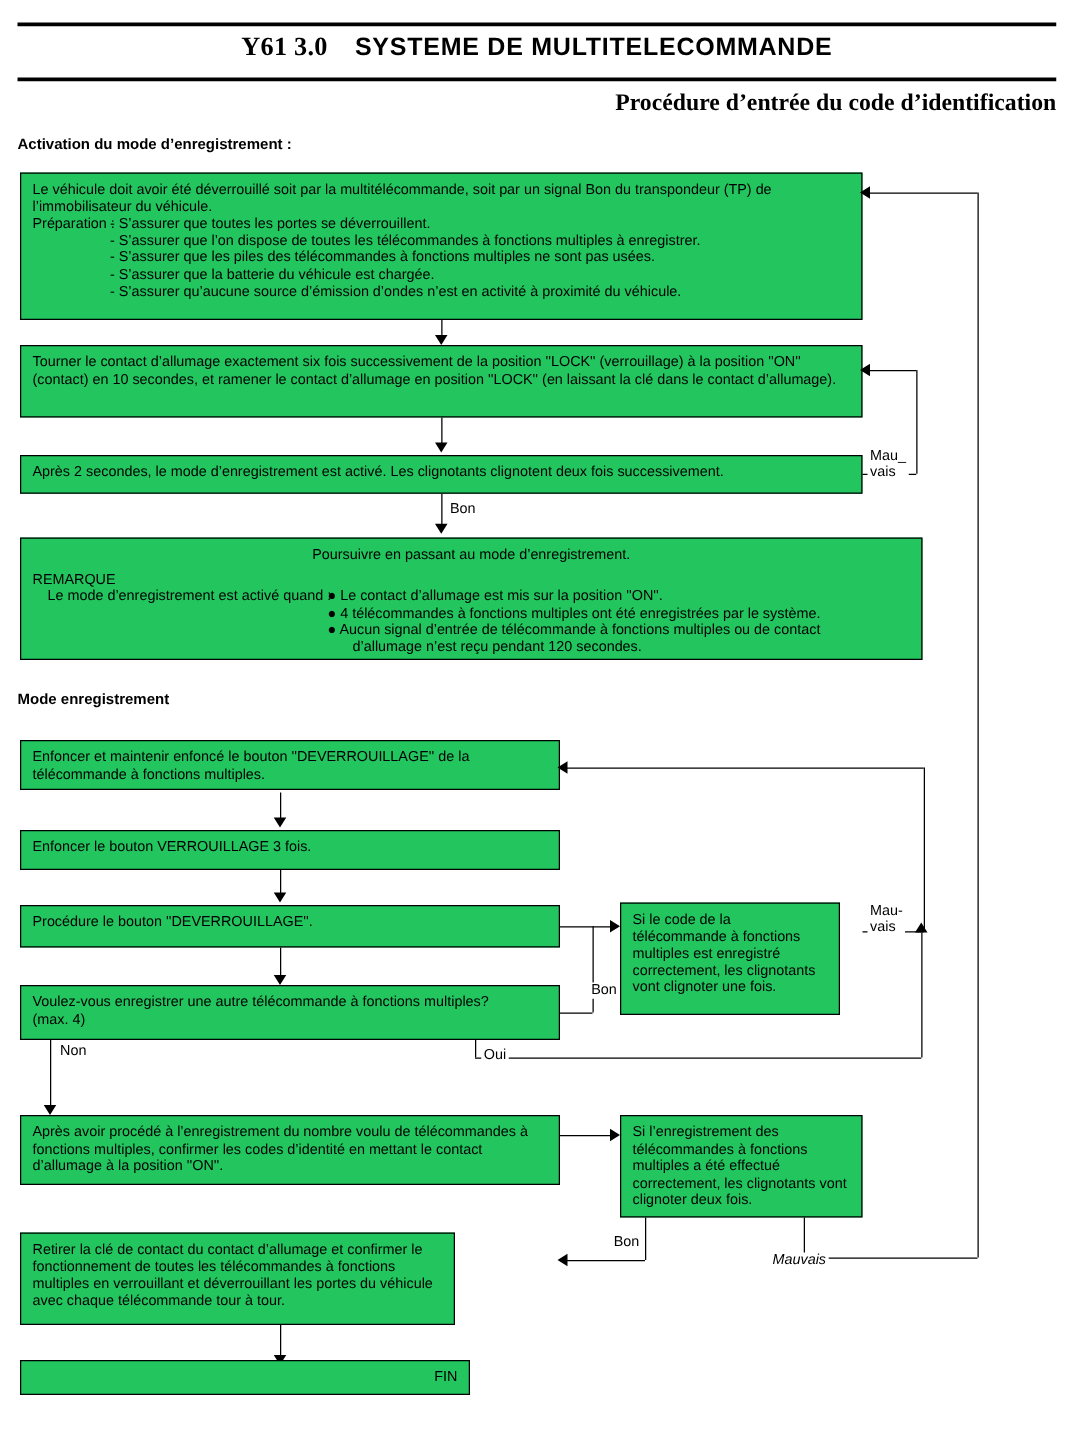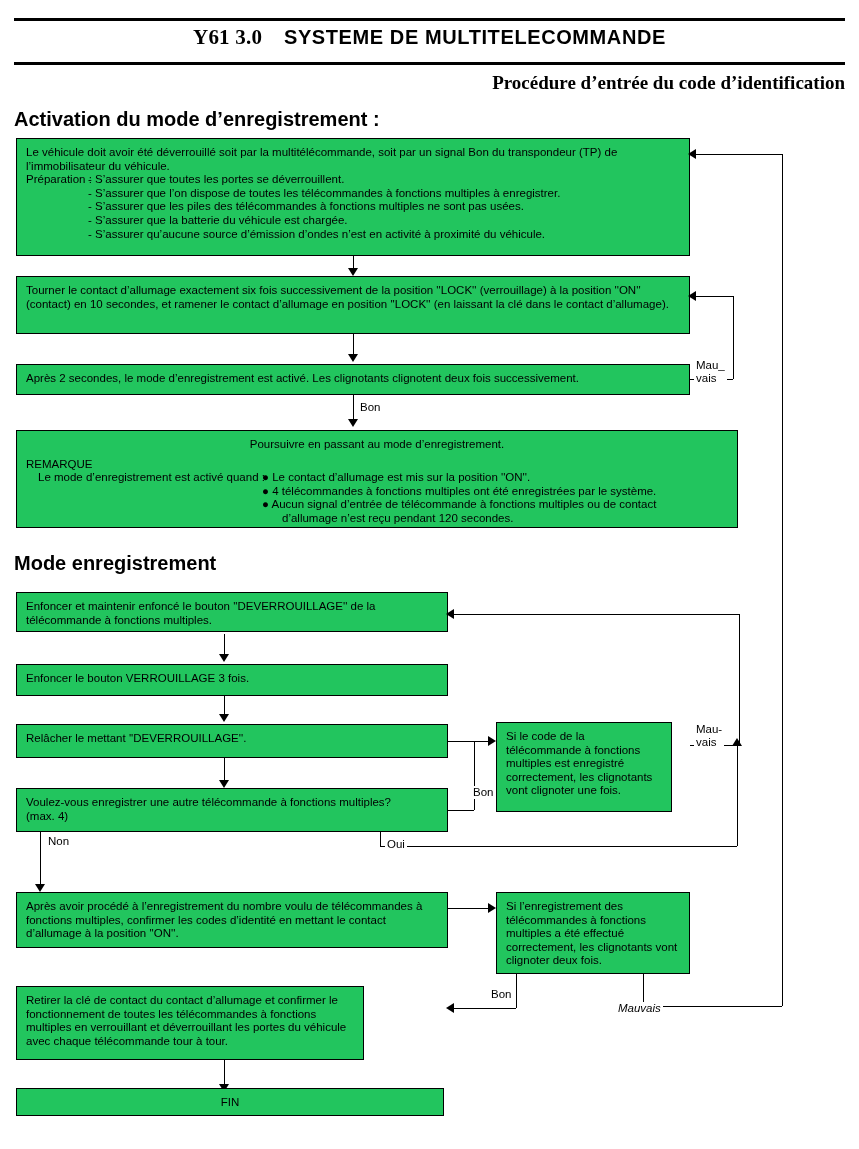--- a/index.html
+++ b/index.html
@@ -66,21 +66,21 @@
     top: 72px;
     width: 831px;
     text-align: right;
     font-family: "Liberation Serif", serif;
     font-weight: bold;
     font-size: 19px;
   }
   .sec-title {
     position: absolute;
     font-weight: bold;
-    font-size: 20px;
+    font-size: 12px;
     font-family: "Liberation Sans", sans-serif;
   }
   #sec-activation { left: 14px; top: 108px; }
   #sec-mode { left: 14px; top: 552px; }
 
   
   .box {
     position: absolute;
     border: 1px solid #000;
     box-sizing: border-box;
@@ -223,21 +223,21 @@
   <div class="arrow-down" style="left:219px; top:654px;"></div>
 
   <div class="box" style="left:16px; top:664px; width:432px; height:32px;">
     <p>Enfoncer le bouton VERROUILLAGE 3 fois.</p>
   </div>
 
   <div class="vline" style="left:224px; top:696px; height:22px;"></div>
   <div class="arrow-down" style="left:219px; top:714px;"></div>
 
   <div class="box" style="left:16px; top:724px; width:432px; height:34px;">
-    <p>Relâcher le mettant ''DEVERROUILLAGE''.</p>
+    <p>Procédure le bouton ''DEVERROUILLAGE''.</p>
   </div>
 
   <div class="vline" style="left:224px; top:758px; height:26px;"></div>
   <div class="arrow-down" style="left:219px; top:780px;"></div>
 
   <div class="box" style="left:16px; top:788px; width:432px; height:44px;">
     <p>Voulez-vous enregistrer une autre télécommande à fonctions multiples?</p>
     <p>(max. 4)</p>
   </div>
 
@@ -289,17 +289,17 @@
   <div class="hline" style="left:643px; top:1006px; width:139px;"></div>
   <div class="edge-label" style="left:616px; top:1002px;font-style:italic;">Mauvais</div>
 
   <div class="box" style="left:16px; top:986px; width:348px; height:74px;">
     <p>Retirer la clé de contact du contact d’allumage et confirmer le fonctionnement de toutes les télécommandes à fonctions multiples en verrouillant et déverrouillant les portes du véhicule avec chaque télécommande tour à tour.</p>
   </div>
 
   <div class="vline" style="left:224px; top:1060px; height:28px;"></div>
   <div class="arrow-down" style="left:219px; top:1084px;"></div>
 
-  <div class="box" style="left:16px; top:1088px; width:428px; height:28px; display:flex; align-items:center; justify-content:center;">
+  <div class="box" style="left:16px; top:1088px; width:360px; height:28px; display:flex; align-items:center; justify-content:flex-end;">
     <p>FIN</p>
   </div>
 
 </div>
 
 </body></html>

